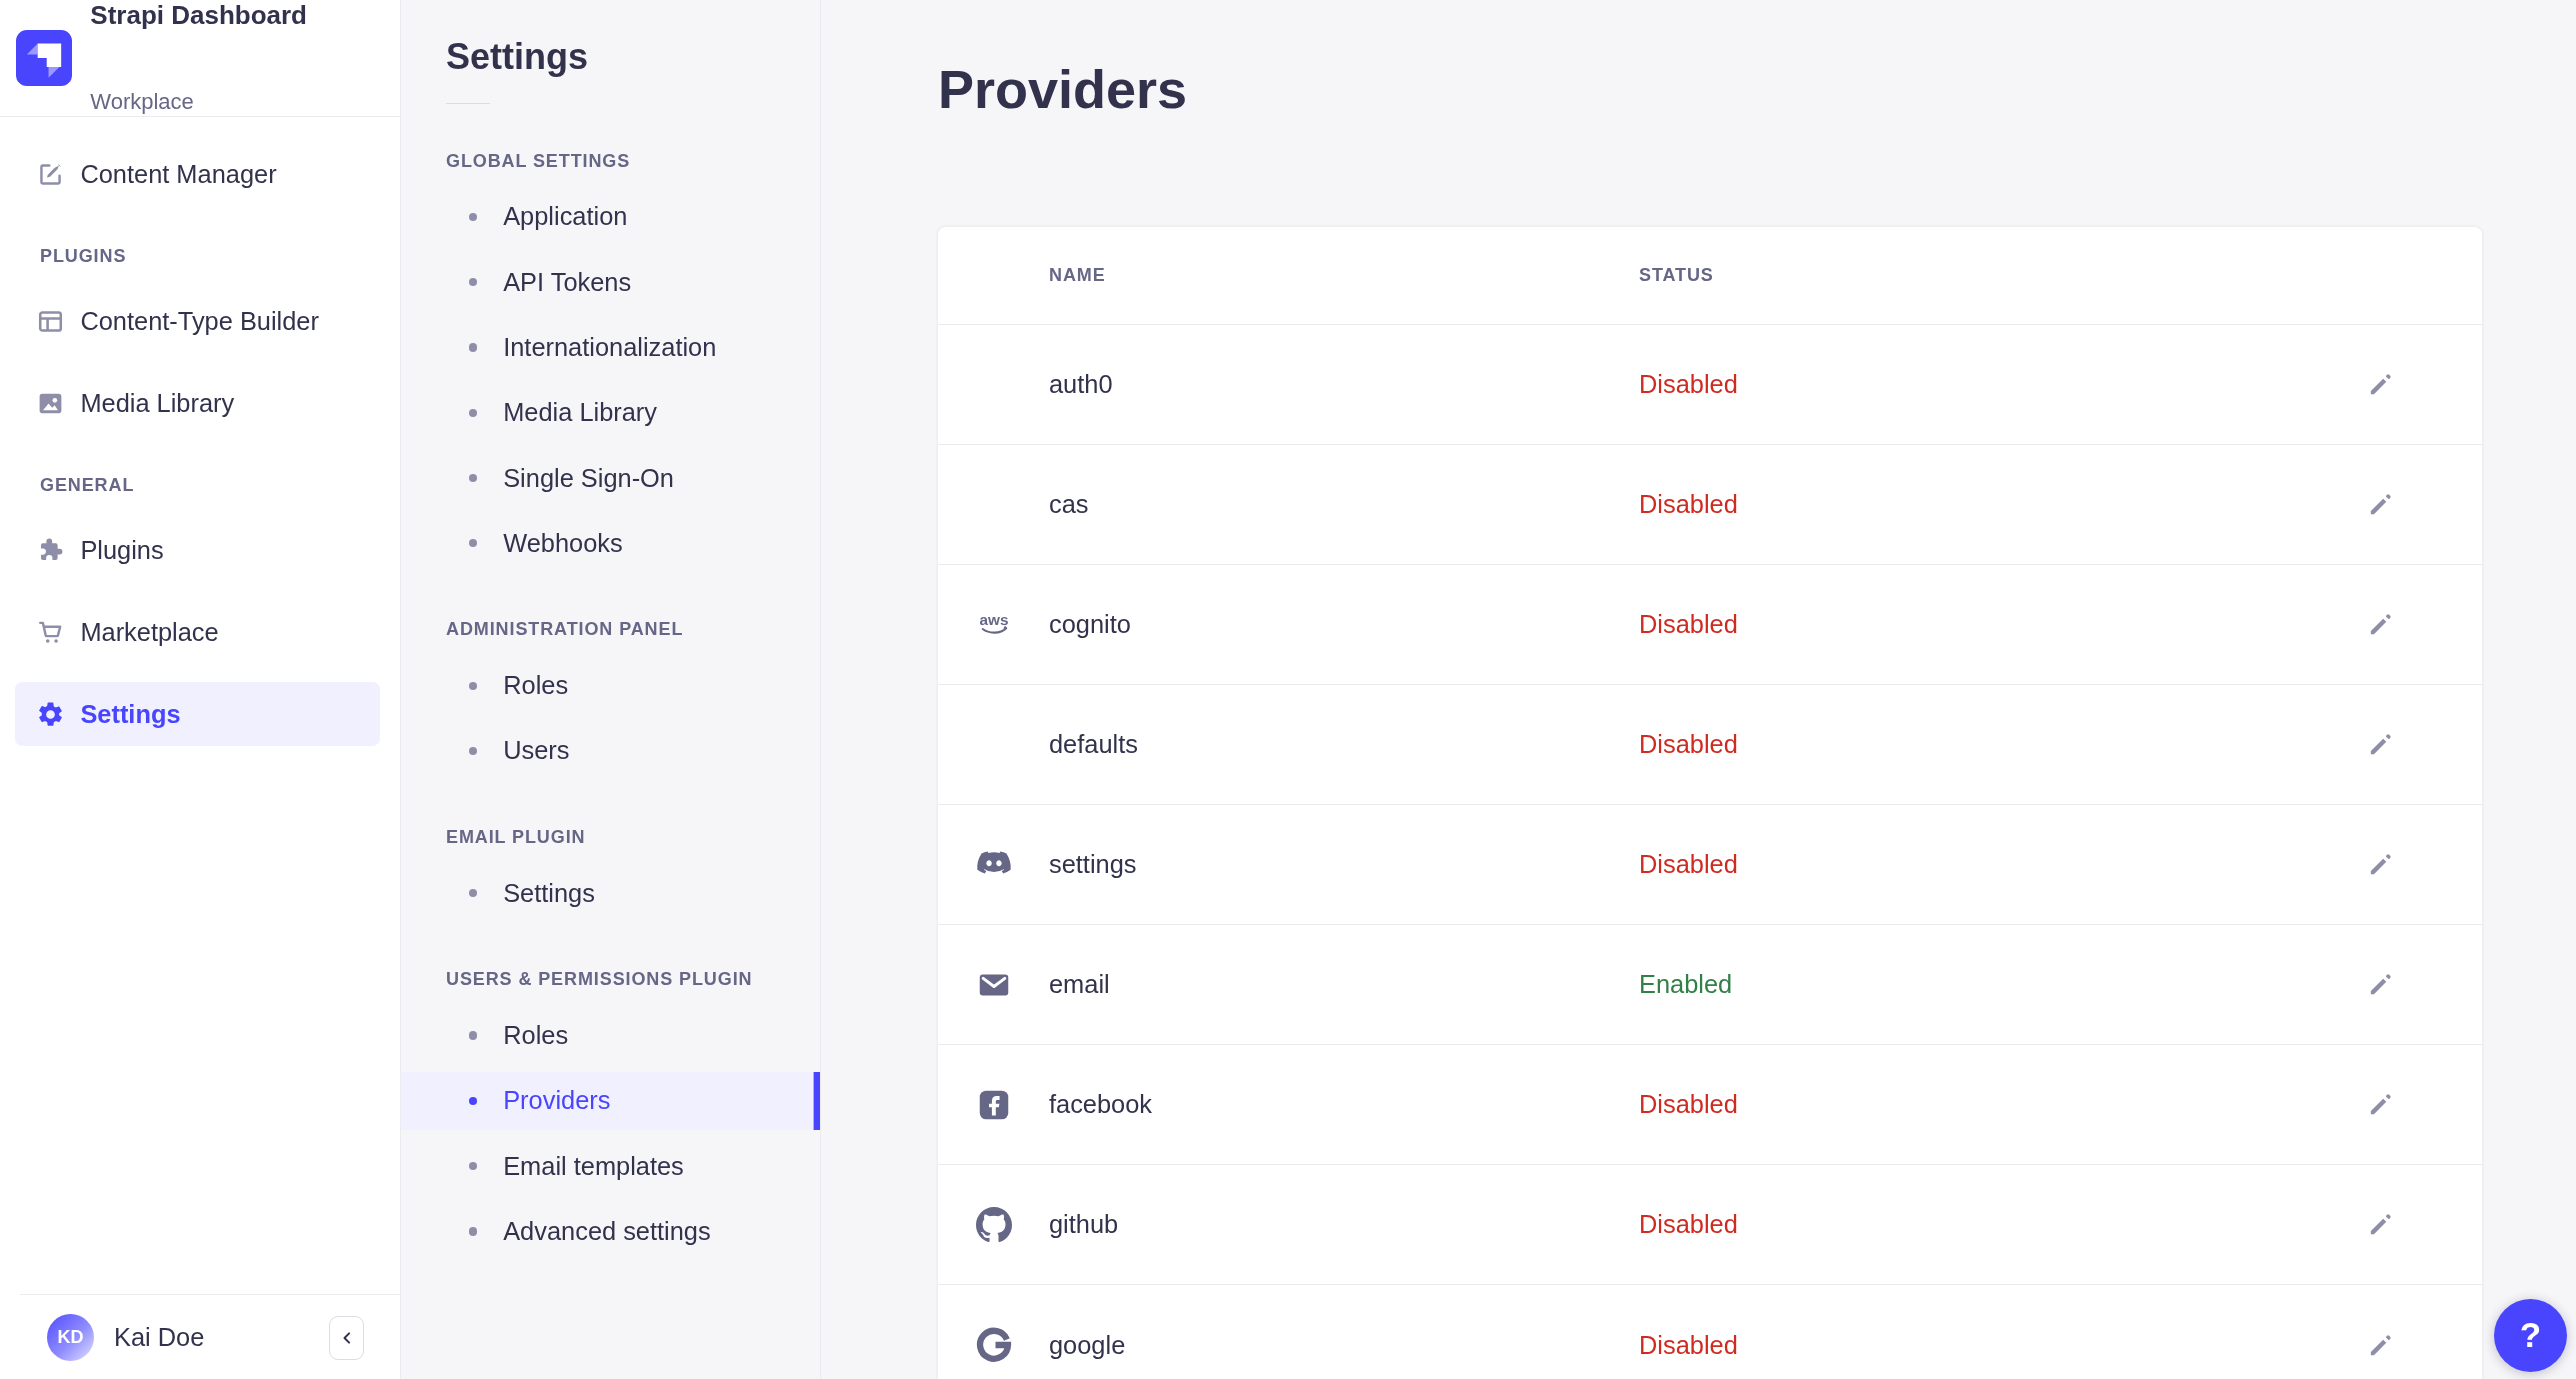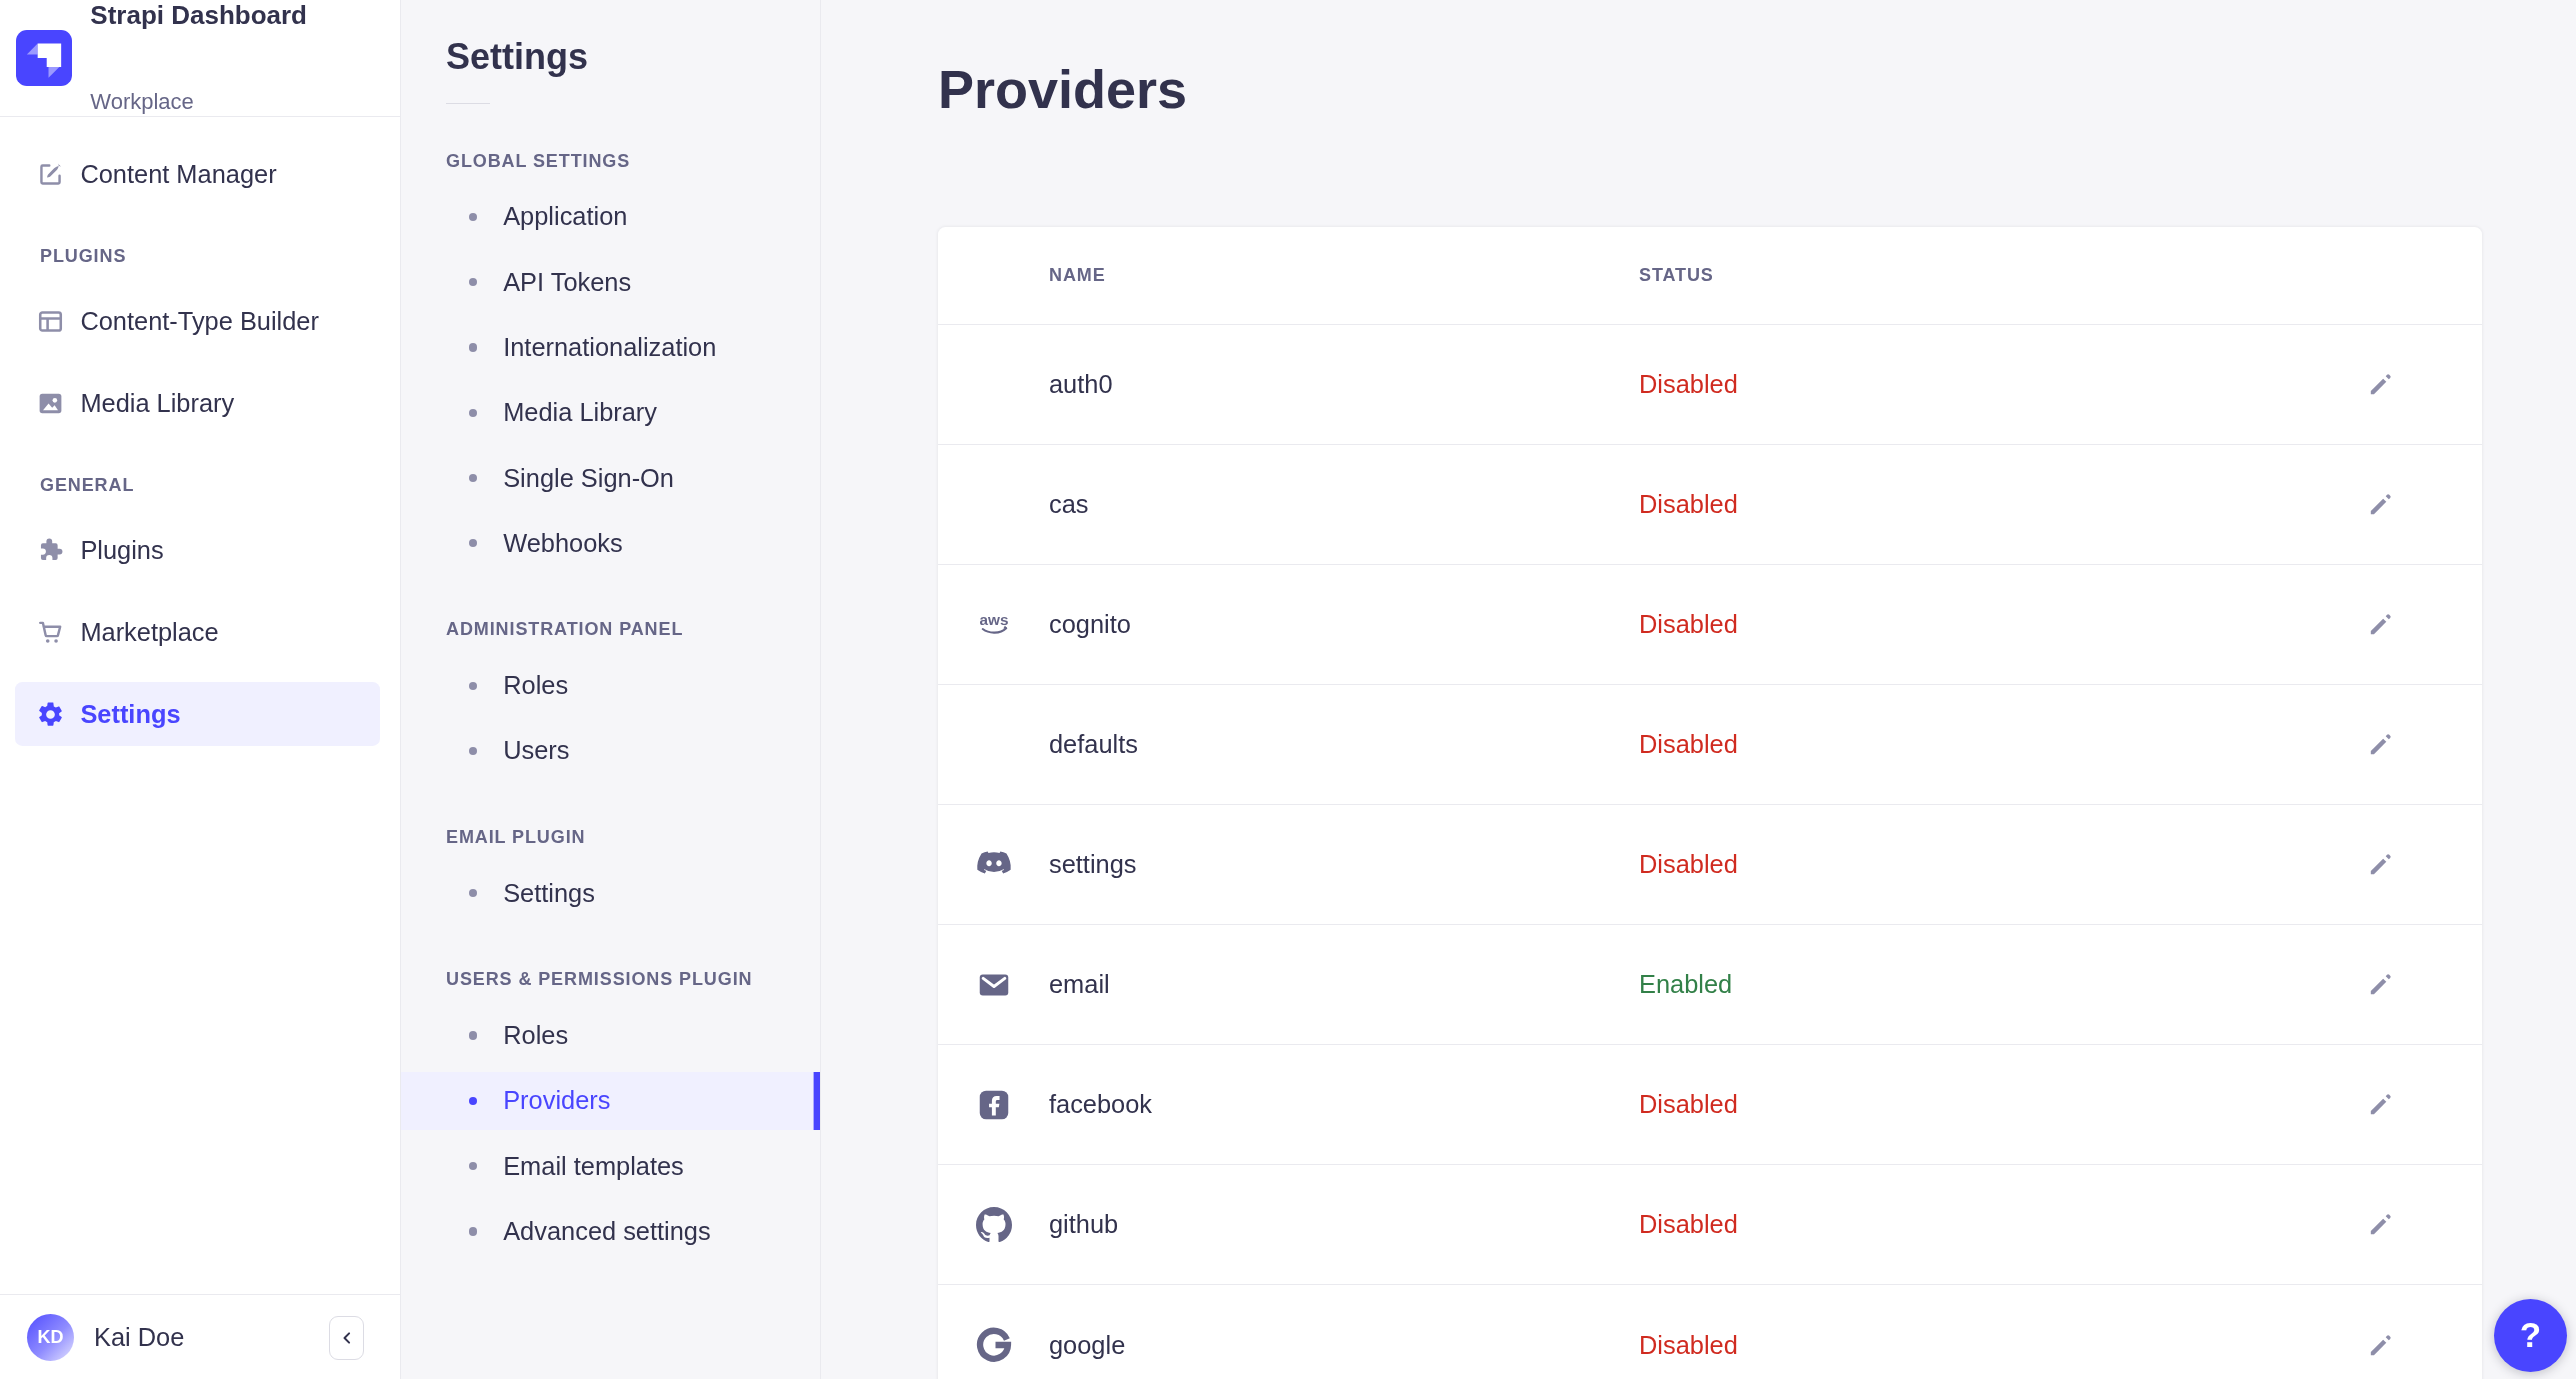--- a/index.html
+++ b/index.html
@@ -31,21 +31,21 @@
   .brand-logo{width:56px;height:56px;flex:none;}
   .brand-text{display:flex;flex-direction:column;gap:13px;}
   .brand-title{font-size:26px;font-weight:700;line-height:1.1;}
   .brand-sub{font-size:22px;color:var(--muted);margin-top:46px;}
   .menu{flex:1;padding-top:25.4px;overflow:hidden;}
   .menu-item{height:64px;margin:0 20px 18px 15.4px;border-radius:7.3px;display:flex;align-items:center;gap:15px;padding-left:21px;font-size:25.4px;color:var(--text);cursor:pointer;}
   .menu-item .mi{width:29px;height:29px;color:var(--icon);flex:none;}
   .menu-item.active{background:var(--primary-bg);color:var(--primary);font-weight:700;}
   .menu-item.active .mi{color:var(--primary);}
   .menu-section-label{padding-left:40px;margin:40px 0 22px;font-size:18px;font-weight:700;letter-spacing:0.9px;color:var(--muted);text-transform:uppercase;}
-  .user-row{height:86px;border-top:0.9px solid var(--border);display:flex;align-items:center;gap:20px;padding:0 36px 0 27px;}
+  .user-row{height:86px;border-top:0.9px solid var(--border);display:flex;align-items:center;gap:20px;padding:0 36px 0 27px;margin-left:20px;}
   .avatar{width:47px;height:47px;border-radius:50%;background:linear-gradient(135deg,#4f4bff 0%,#8f8cff 55%,#e4e3ff 100%);display:flex;align-items:center;justify-content:center;color:#fff;font-size:18px;font-weight:700;flex:none;}
   .user-name{flex:1;font-size:25.4px;color:var(--text);}
   .collapse-btn{width:35px;height:44px;border:0.9px solid var(--border2);background:var(--surface);border-radius:9px;display:flex;align-items:center;justify-content:center;cursor:pointer;}
   .collapse-btn svg{width:20px;height:20px;}
 
   
   .subnav{width:420px;background:var(--bg);border-right:0.9px solid var(--border);padding-top:35px;flex:none;overflow:hidden;}
   .subnav-title{padding-left:45px;font-size:36px;font-weight:700;line-height:44px;}
   .subnav-divider{margin:23.6px 0 0 45px;width:44px;border:none;border-top:1.8px solid var(--border2);}
   .subnav-section-label{padding-left:45px;margin:47px 0 16.3px;font-size:18px;font-weight:700;letter-spacing:0.9px;color:var(--muted);text-transform:uppercase;}

